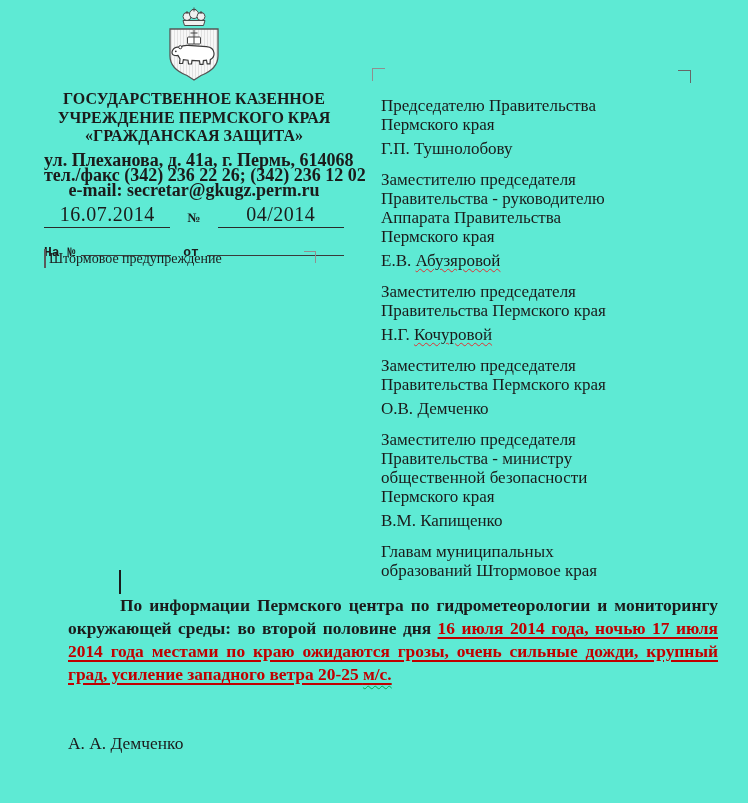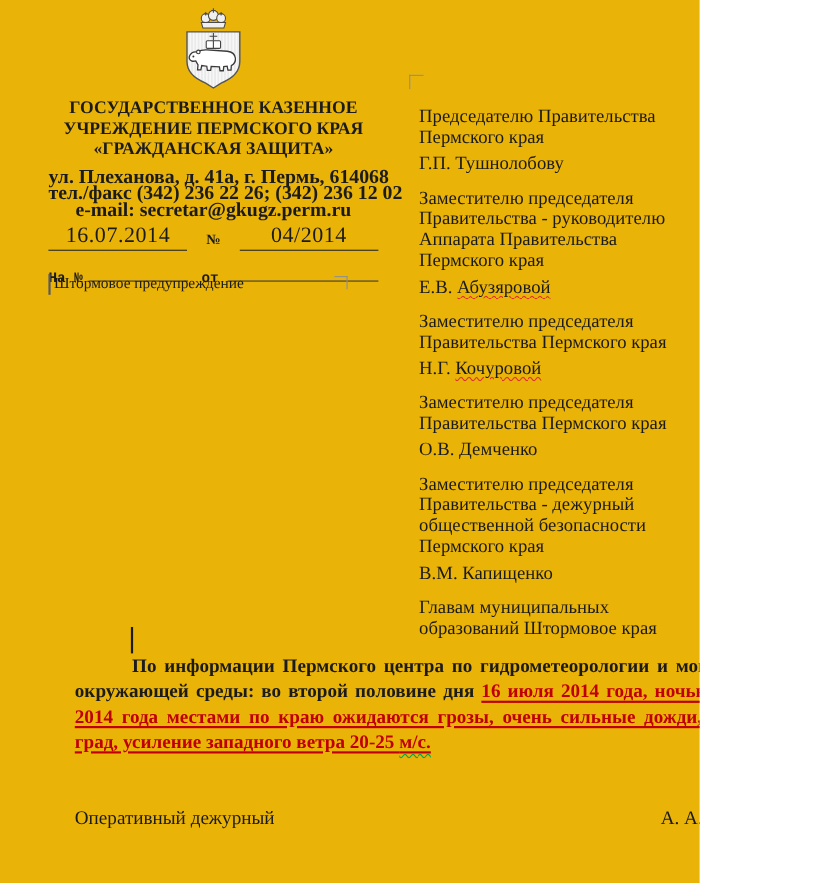--- a/index.html
+++ b/index.html
@@ -1,19 +1,19 @@
 <!DOCTYPE html>
 <html><head>
 <meta charset="utf-8">
 <style>
   html,body { margin:0; padding:0; }
   .page {
     position:relative;
-    width:636px; height:803px;
-    background:#eab308;
+    width:748px; height:803px;
+    background:#5eead4;
     font-family:"Liberation Serif","DejaVu Serif",serif;
     color:#1b1b1b;
     overflow:hidden;
   }
 
   
   .letterhead { position:absolute; left:44px; top:6px; width:300px; text-align:center; }
   .emblem { display:block; margin:0 auto; }
   .org-name { font-weight:bold; font-size:16px; line-height:18.5px; white-space:nowrap; margin-top:8px; }
   .org-name div { white-space:nowrap; }
@@ -203,21 +203,21 @@
         <div>Правительства Пермского края</div>
       </div>
       <div class="r-name">
         <span>О.В.</span> <span>Демченко</span>
       </div>
     </div>
 
     <div class="recipient">
       <div class="r-title">
         <div>Заместителю председателя</div>
-        <div>Правительства - дежурный</div>
+        <div>Правительства - министру</div>
         <div>общественной безопасности</div>
         <div>Пермского края</div>
       </div>
       <div class="r-name">
         <span>В.М.</span> <span>Капищенко</span>
       </div>
     </div>
 
     <div class="recipient">
       <div class="r-title">
@@ -225,17 +225,16 @@
         <div>образований Штормовое края</div>
       </div>
     </div>
 
   </div>
 
   <div class="cursor"></div>
   <p class="bodytext"><span>По информации Пермского центра по гидрометеорологии и мониторингу окружающей среды: во второй половине дня </span><span class="alert"><span>16 июля 2014 года, ночью 17 июля 2014 года местами по краю ожидаются грозы, очень сильные дожди, крупный град, усиление западного ветра 20-25 </span><span class="gr">м/с.</span></span></p>
 
   <div class="sigrow">
-    <span>Оперативный дежурный</span>
     <span>А. А. Демченко</span>
   </div>
 
 </div>
 
 </body></html>

